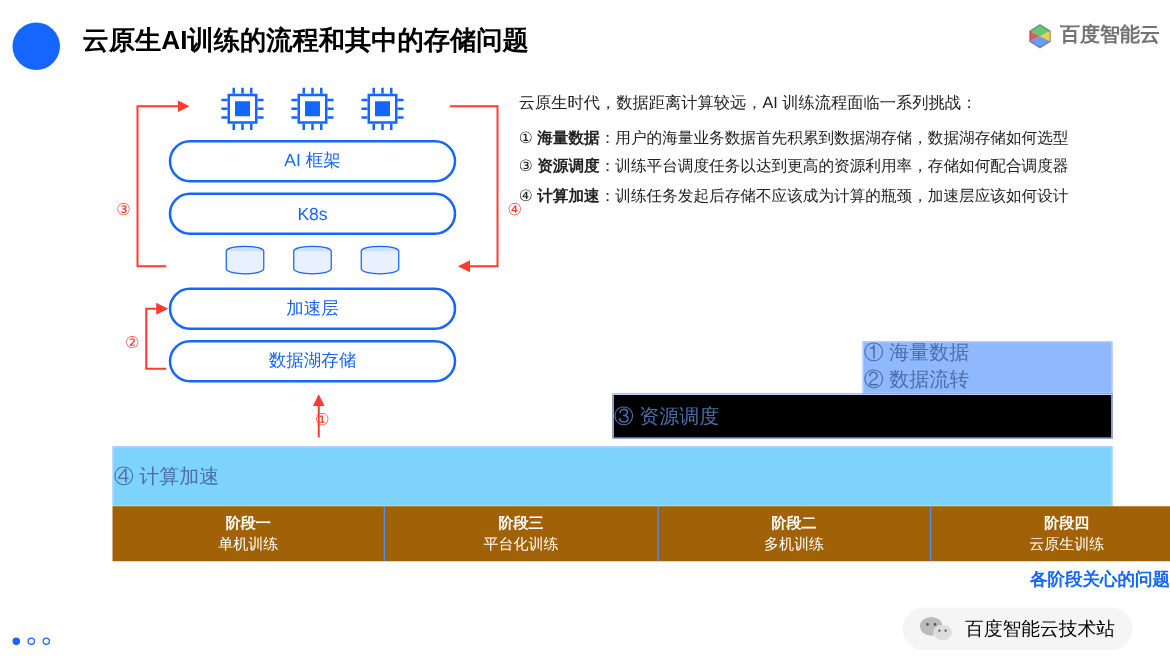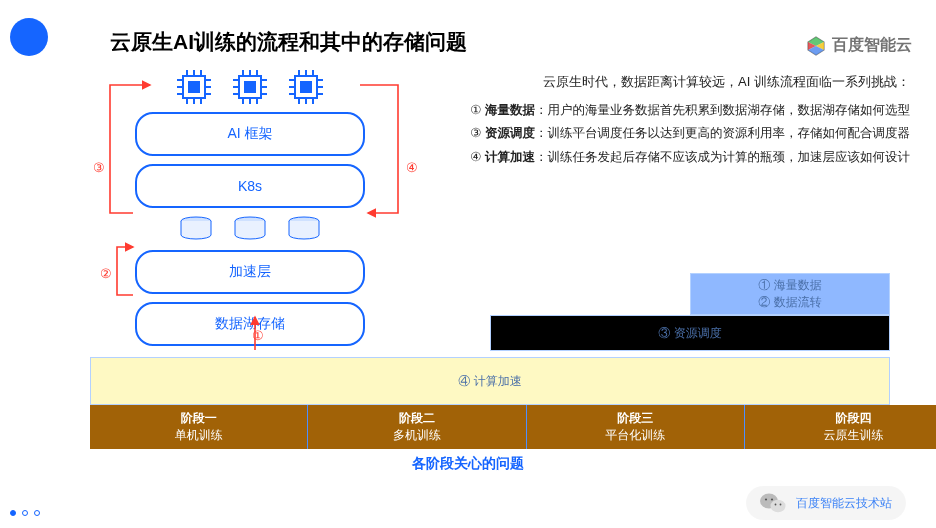--- a/index.html
+++ b/index.html
@@ -1,51 +1,51 @@
 <!DOCTYPE html>
 <html><head>
 <meta charset="utf-8">
 <style>
   * { box-sizing: border-box; margin: 0; padding: 0; }
   body {
     width: 936px; height: 528px;
     font-family: "Microsoft YaHei", "PingFang SC", sans-serif;
     background: #fff; position: relative; overflow: hidden;
   }
-  .header { display: flex; align-items: flex-end; padding: 18px 24px 0 10px; gap: 44px; }
+  .header { display: flex; align-items: flex-start; padding: 18px 8px 0 10px; }
   .dot { width: 38px; height: 38px; border-radius: 50%; background: #1565ff; margin-right: 18px; }
   .title { font-size: 21px; font-weight: 700; color: #000; }
   .logo { margin-left: auto; display: flex; align-items: center; gap: 6px; }
   .logo-text { font-size: 16px; font-weight: 600; color: #737373; }
   .diagram { position: absolute; left: 115px; top: 70px; width: 270px; }
   .chips { display: flex; gap: 22px; justify-content: center; }
   .chip { width: 34px; height: 34px; }
-  .layer-box { border: 2px solid #1565ff; border-radius: 18px; height: 44px;
+  .layer-box { border: 2px solid #1565ff; border-radius: 18px; height: 34px;
     display: flex; align-items: center; justify-content: center; font-size: 14px;
     color: #1565ff; font-weight: 500; background: #fff; margin: 8px 0; width: 230px; margin-left: 20px; }
   .cylinders { display: flex; gap: 20px; justify-content: center; margin: 4px 0; }
   .cyl { width: 34px; height: 26px; }
   .arrow-num { position: absolute; color: #ff3b30; font-size: 13px; font-weight: 400; }
-  .desc { position: absolute; left: 415px; top: 70px; width: 495px; font-size: 12.5px; color: #222; line-height: 1.9; text-align: right; }
+  .desc { position: absolute; left: 415px; top: 70px; width: 495px; font-size: 12.5px; color: #222; line-height: 1.9; }
   .desc-title { font-size: 13px; margin-bottom: 4px; }
   .desc-item b { font-weight: 700; }
-  .stair { border: 1px solid #b3d1ff; font-size: 12px; color: #4a6fa8; display: flex; align-items: center; justify-content: center; position: absolute; }
+  .stair { border: 1px solid #b3d1ff; font-size: 16px; color: #4a6fa8; display: flex; align-items: center; position: absolute; }
   .stages { position: absolute; left: 90px; top: 405px; width: 872px; height: 44px; display: flex; background: #a16207; }
   .stage { flex: 1; border-right: 1px solid #4d8fff; color: #fff; font-size: 12px;
     display: flex; flex-direction: column; align-items: center; justify-content: center; line-height: 1.4; }
   .stage:last-child { border-right: none; }
   .stage-title { font-weight: 700; }
-  .footer-label { position: absolute; left: 0; top: 455px; width: 100%; text-align: center;
+  .footer-label { position: absolute; left: 0; top: 455px; width: 100%; text-align: right;
     font-size: 14px; color: #1565ff; font-weight: 700; }
   .pagedots { position: absolute; left: 10px; bottom: 12px; display: flex; gap: 6px; }
   .pd { width: 6px; height: 6px; border-radius: 50%; border: 1px solid #1565ff; }
   .pd.active { background: #1565ff; }
   .wechat-row { position: absolute; right: 30px; bottom: 8px; display: flex; align-items: center; gap: 10px;
     background: rgba(0,0,0,0.04); padding: 6px 14px; border-radius: 18px; }
-  .wechat-text { font-size: 12px; color: #3b82f6; }
+  .wechat-text { font-size: 15px; color: #000000; }
   .stair-inner { display: flex; flex-direction: column; align-items: center; line-height: 1.4; }
 </style>
 </head>
 <body>
 
 <div class="header">
   <div class="dot"></div>
   <div class="title">云原生AI训练的流程和其中的存储问题</div>
   <div class="logo">
     <svg width="20" height="20" viewBox="0 0 20 20">
@@ -165,36 +165,36 @@
 
 <div class="stair" style="left:690px;top:273px;width:200px;height:42px;background:#8fb8ff;">
   <div class="stair-inner">
       <span>① 海量数据</span>
       <span>② 数据流转</span>
     </div>
 </div>
 <div class="stair" style="left:490px;top:315px;width:400px;height:36px;background:#000000;">
   <span>③ 资源调度</span>
 </div>
-<div class="stair" style="left:90px;top:357px;width:800px;height:48px;background:#fef9c3;">
+<div class="stair" style="left:90px;top:357px;width:800px;height:48px;background:#7dd3fc;">
   <span>④ 计算加速</span>
 </div>
 
 <div class="stages">
   <div class="stage">
       <span class="stage-title">阶段一</span>
       <span>单机训练</span>
     </div>
   <div class="stage">
+      <span class="stage-title">阶段三</span>
+      <span>平台化训练</span>
+    </div>
+  <div class="stage">
       <span class="stage-title">阶段二</span>
       <span>多机训练</span>
-    </div>
-  <div class="stage">
-      <span class="stage-title">阶段三</span>
-      <span>平台化训练</span>
     </div>
   <div class="stage">
       <span class="stage-title">阶段四</span>
       <span>云原生训练</span>
     </div>
 </div>
 
 <div class="footer-label">各阶段关心的问题</div>
 
 <div class="pagedots">

